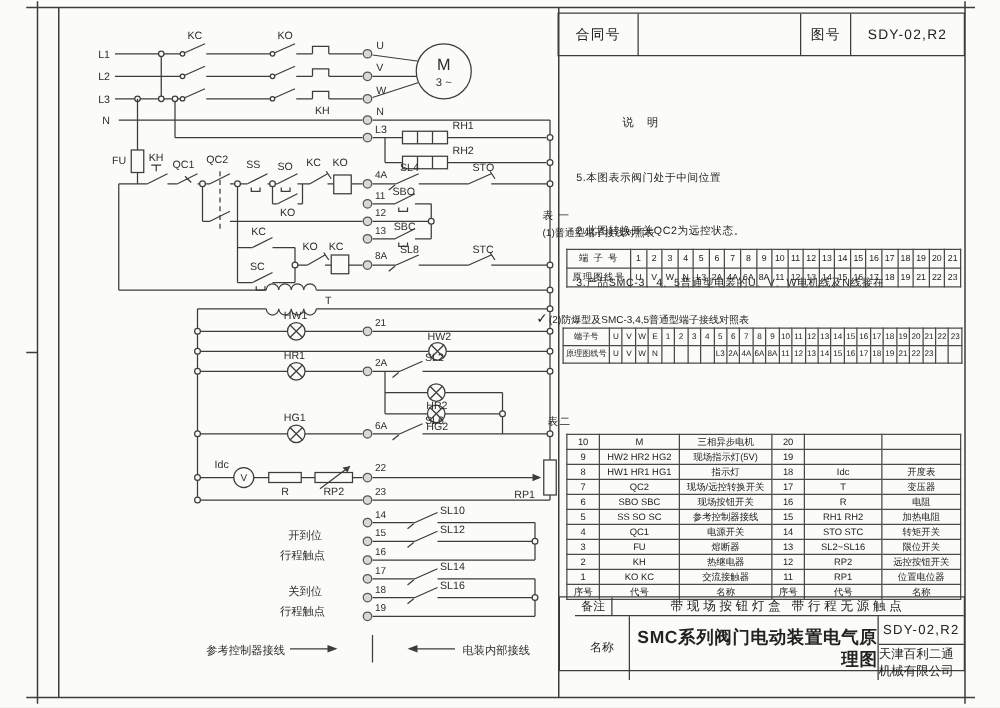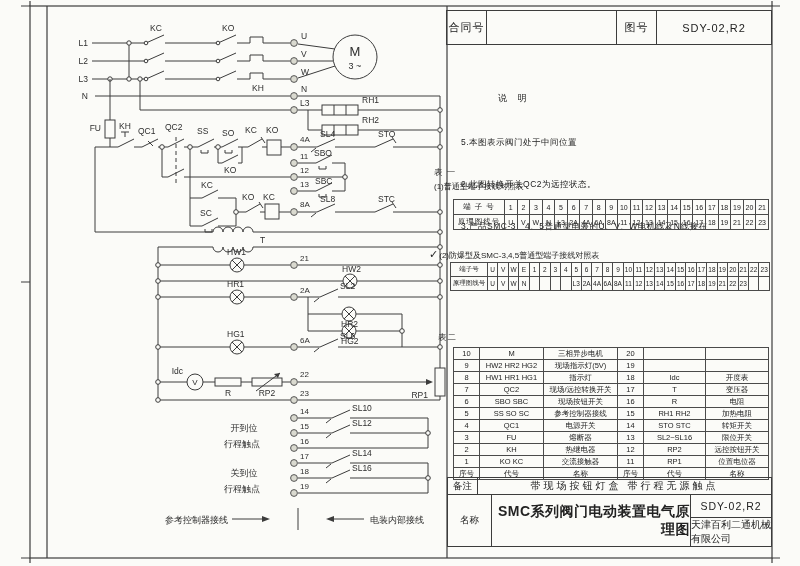--- a/index.html
+++ b/index.html
@@ -4,21 +4,21 @@
 <style>
   html,body{margin:0;padding:0;background:#e8e8e4;}
   .page{position:relative;width:800px;height:566px;background:#fbfbf8;overflow:hidden;
         font-family:"Liberation Sans","DejaVu Sans",sans-serif;color:#222;}
   svg text{font-family:"Liberation Sans","DejaVu Sans",sans-serif;fill:#2e2e2e;}
   .abs{position:absolute;box-sizing:border-box;}
   
   .band{left:446px;top:10px;width:326px;height:35px;border:1px solid #3c3c3c;display:flex;}
   .band .c{display:flex;align-items:center;justify-content:center;box-sizing:border-box;height:100%;}
   .band .lab{font-size:11px;letter-spacing:1px;border-right:1px solid #3c3c3c;}
-  .c1{width:40px;font-family:Liberation Mono, monospace;}.c2{width:130px;border-right:1px solid #3c3c3c;}.c3{width:40px;}.c4{flex:1;font-size:11px;letter-spacing:1px;}
+  .c1{width:64px;font-family:Liberation Mono, monospace;}.c2{width:130px;border-right:1px solid #3c3c3c;}.c3{width:40px;}.c4{flex:1;font-size:11px;letter-spacing:1px;}
   
   .nheading{left:498px;top:92px;font-size:9px;letter-spacing:4px;}
   .nitems{left:461px;top:107px;font-size:8.5px;line-height:14px;letter-spacing:0.5px;white-space:pre;}
   
   .cap{font-size:8.5px;letter-spacing:1px;}
   .t1cap{left:434px;top:167px;}
   .t1sub{left:434px;top:181px;font-size:8px;}
   .chkline{left:429px;top:248px;font-size:8px;}
   .chk{font-weight:bold;font-size:11px;margin-right:1px;}
   .t2cap{left:438px;top:332px;}
@@ -30,21 +30,21 @@
   .t1 th{width:50px;font-size:7.5px;letter-spacing:1px;margin-left:48px;}
   .t1 td{font-size:7px;}
   .t1 tr{height:15px;}
   .t2{left:450px;top:262px;width:320px;}
   .t2 th{width:36px;font-size:6.5px;}
   .t2 td{font-size:6.5px;}
   .t2 tr{height:14px;}
   .t3{left:453px;top:347px;width:316px;}
   .t3 td{font-size:7.5px;height:11px;}
   
-  .foot{left:447px;top:477px;width:325px;height:70px;border:1px solid #3c3c3c;display:flex;flex-direction:column;}
+  .foot{left:447px;top:477px;width:325px;height:60px;border:1px solid #3c3c3c;display:flex;flex-direction:column;padding-left:12px;}
   .frow1{height:23px;display:flex;border-bottom:1px solid #3c3c3c;}
   .flab{width:29px;border-right:1px solid #3c3c3c;display:flex;align-items:center;justify-content:center;
         font-size:9.5px;text-align:center;}
   .flab2{width:29px;border-right:1px solid #3c3c3c;display:flex;align-items:center;justify-content:center;
         font-size:9.5px;text-align:center;word-break:break-all;padding:0 7px;}
   .remark{flex:1;display:flex;align-items:center;justify-content:center;font-size:10px;letter-spacing:3px;text-align:center;}
   .frow2{flex:1;display:flex;}
   .nm{width:198px;border-right:1px solid #3c3c3c;display:flex;align-items:center;justify-content:center;
       font-size:14px;font-weight:bold;letter-spacing:0.5px;text-align:right;}
   .rt{flex:1;display:flex;flex-direction:column;}

